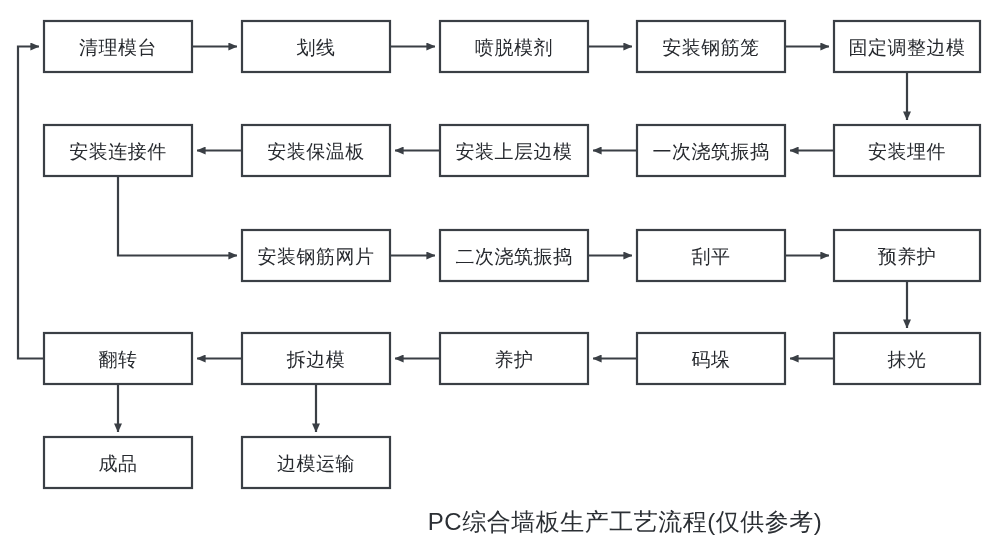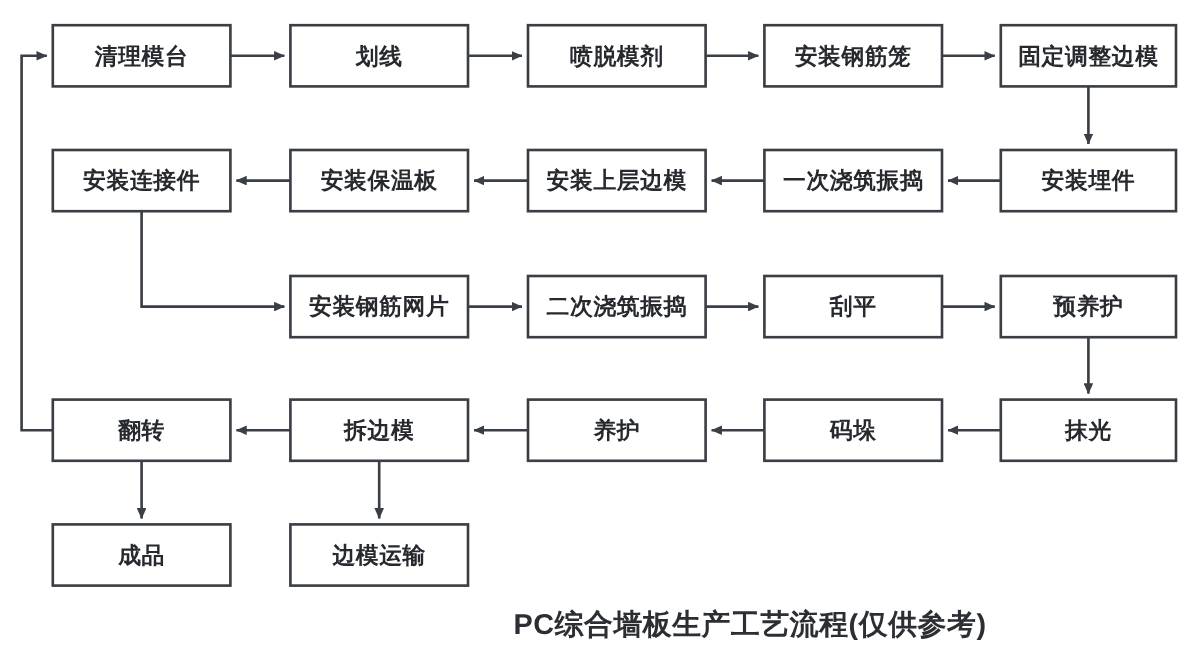--- a/index.html
+++ b/index.html
@@ -10,21 +10,20 @@
   }
   body {
     font-family: "Liberation Sans", "DejaVu Sans", sans-serif;
   }
   #canvas {
     position: relative;
     width: 1000px;
     height: 558px;
     background: #ffffff;
     overflow: hidden;
-    font-weight: bold;
   }
   svg#flow {
     position: absolute;
     left: 0;
     top: 0;
     width: 1000px;
     height: 558px;
     display: block;
   }
   .node-rect {

